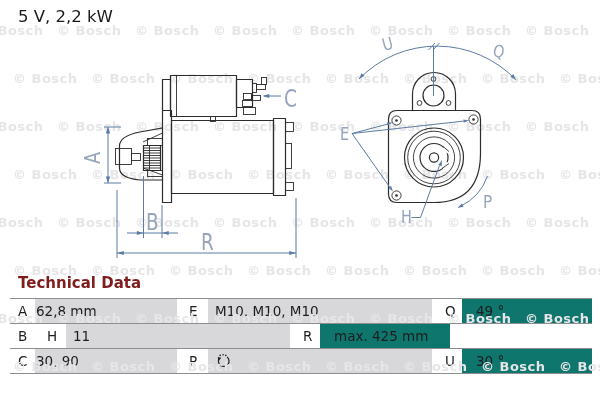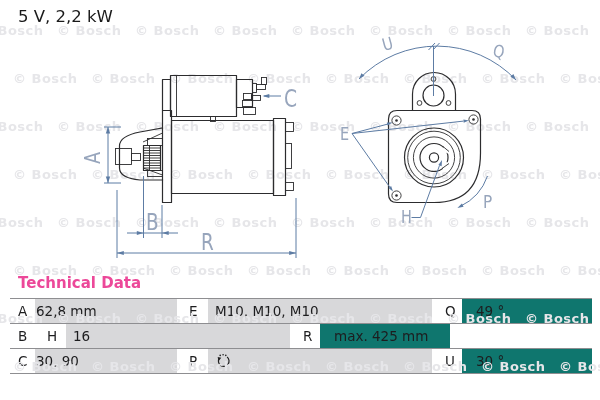--- a/index.html
+++ b/index.html
@@ -19,21 +19,21 @@
 
   svg.diagram{position:absolute;left:0;top:0;z-index:3}
   .dk{stroke:var(--outline);fill:none;stroke-width:1.2px;stroke-linejoin:round;stroke-linecap:square}
   .dkt{stroke:var(--outline);fill:none;stroke-width:.9px}
   .dkf{fill:var(--outline);stroke:none}
   .bl{stroke:var(--dimension);fill:none;stroke-width:1px}
   .blf{fill:var(--dimension);stroke:none}
   text.lbl{fill:var(--label);font-family:"DejaVu Sans",sans-serif}
 
   
-  .tt-title{position:absolute;left:18px;top:274px;z-index:3;font-size:15px;font-weight:bold;color:#ec4899}
+  .tt-title{position:absolute;left:18px;top:274px;z-index:3;font-size:15px;font-weight:bold;color:#7f1d1d}
   .tt{position:absolute;left:10px;top:298px;width:582px;height:75px;z-index:1}
   .tt-row{display:flex;height:25px;align-items:center}
   .cell{height:100%;display:flex;align-items:center;font-size:13.5px;color:#1d1d1f}
   .cell span{position:relative;z-index:3}
   .key1{width:25px;padding-left:8px}
   .val1{width:142px;padding-left:1px;background:#d8d8da}
   .key2{width:31px;padding-left:12px}
   .val2{width:224px;padding-left:7px;background:#d8d8da}
   .key3{width:30px;padding-left:13px}
   .val3{width:130px;padding-left:14px;background:#0f766e}
@@ -264,21 +264,21 @@
     </div>
 
     <div class="tt-row">
       <div class="cell key1">
           <span>B</span>
         </div>
       <div class="cell key2">
           <span>H</span>
         </div>
       <div class="cell val2">
-          <span>16</span>
+          <span>11</span>
         </div>
       <div class="cell key3">
           <span>R</span>
         </div>
       <div class="cell val3">
           <span>max. 425 mm</span>
         </div>
     </div>
 
     <div class="tt-row">

